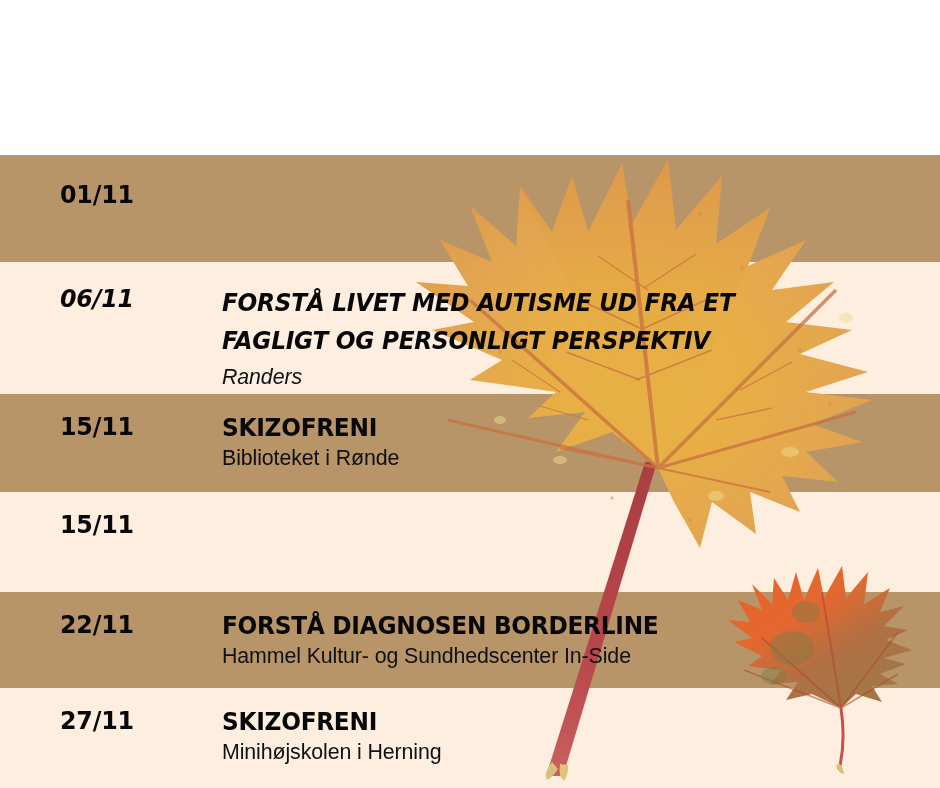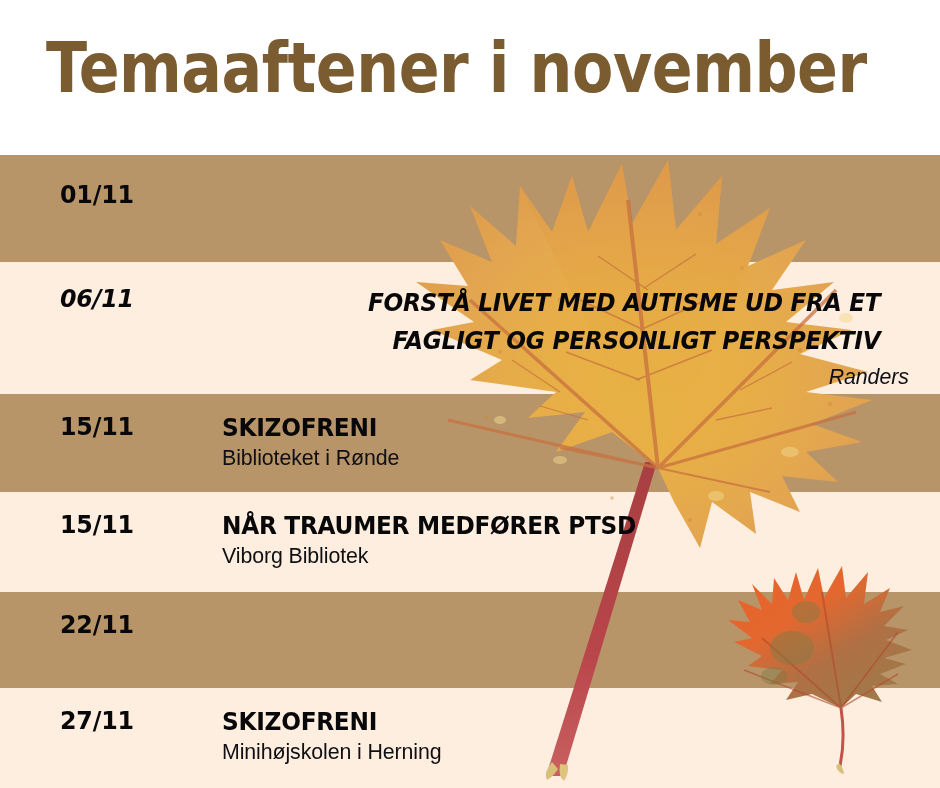--- a/index.html
+++ b/index.html
@@ -228,57 +228,54 @@
         </g>
         <g fill="#7e7c46" opacity="0.45">
           <ellipse cx="792" cy="648" rx="22" ry="17"></ellipse>
           <ellipse cx="806" cy="612" rx="14" ry="11"></ellipse>
           <ellipse cx="774" cy="676" rx="13" ry="9"></ellipse>
         </g>
       </g>
     </svg>
   </div>
 
-  <div class="title-area">
-    <h1 class="poster-title">Temaaftener i november</h1>
-  </div>
 
   <div class="rows">
 
     <div class="row" style="top:155px; height:107px;">
       <div class="row-date" style="top:25px;">01/11</div>
     </div>
 
     <div class="row" style="top:262px; height:132px;font-style:italic;">
       <div class="row-date" style="top:22px;">06/11</div>
-      <div class="row-text" style="top:22px;text-align:right;">
+      <div class="row-text" style="top:22px;">
         <div class="row-title" style="line-height:38px;">FORSTÅ LIVET MED AUTISME UD FRA ET
 FAGLIGT OG PERSONLIGT PERSPEKTIV</div>
         <div class="row-venue" style="margin-top:3px;">Randers</div>
       </div>
     </div>
 
     <div class="row" style="top:394px; height:98px;">
       <div class="row-date" style="top:18px;">15/11</div>
       <div class="row-text" style="top:18px;">
         <div class="row-title">SKIZOFRENI</div>
         <div class="row-venue">Biblioteket i Rønde</div>
       </div>
     </div>
 
     <div class="row" style="top:492px; height:100px;">
       <div class="row-date" style="top:18px;">15/11</div>
-      <div class="row-text" style="top:18px;">
-        <div class="row-title">NÅR TRAUMER MEDFØRER PTSD</div>
-        <div class="row-venue">Viborg Bibliotek</div>
-      </div>
     </div>
 
     <div class="row" style="top:592px; height:96px;">
       <div class="row-date" style="top:18px;">22/11</div>
+      <div class="row-text" style="top:18px;">
+        <div class="row-title">FORSTÅ DIAGNOSEN BORDERLINE</div>
+        <div class="row-venue">Hammel Kultur- og Sundhedscenter In-Side</div>
+      </div>
     </div>
 
     <div class="row" style="top:688px; height:100px;">
       <div class="row-date" style="top:18px;">27/11</div>
       <div class="row-text" style="top:18px;">
         <div class="row-title">SKIZOFRENI</div>
         <div class="row-venue">Minihøjskolen i Herning</div>
       </div>
     </div>
 

